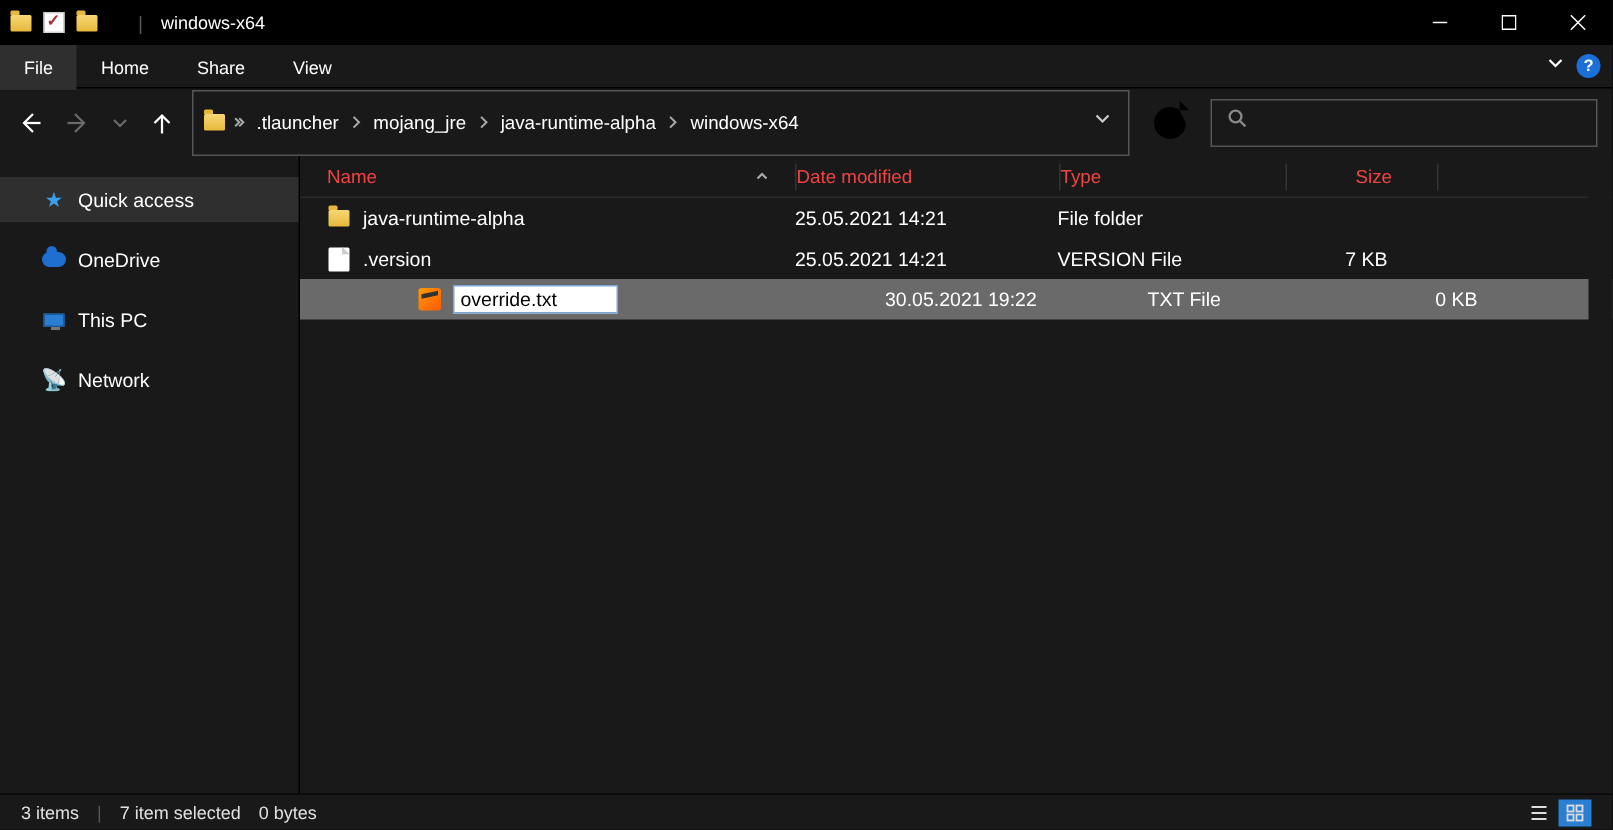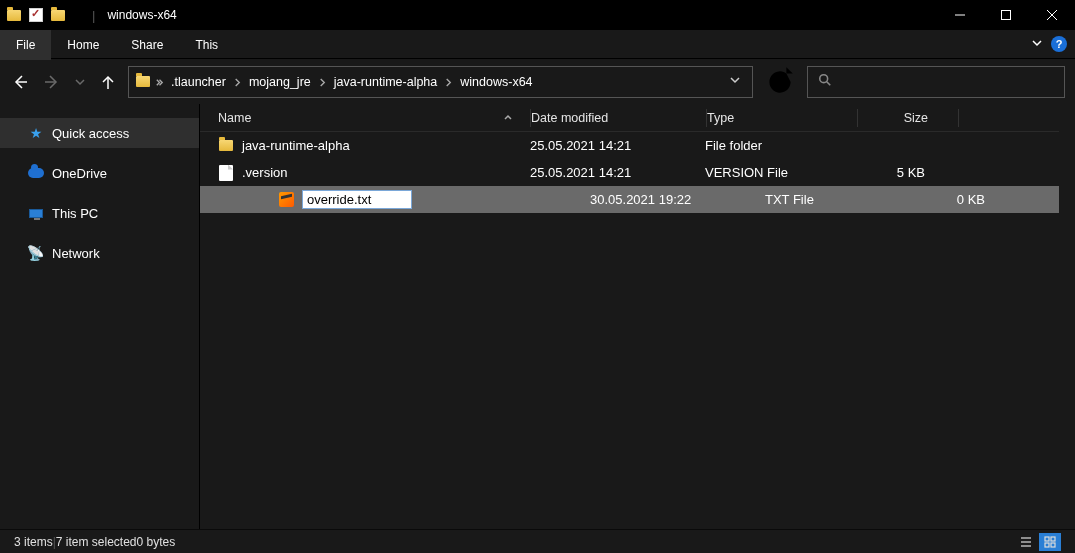--- a/index.html
+++ b/index.html
@@ -26,21 +26,21 @@
   .ribbon-right { margin-left:auto; display:flex; align-items:center; padding-right:8px; gap:8px;}
   .chev-down svg{ width:12px; height:12px; stroke:#fff; stroke-width:1.5; fill:none;}
   .help-badge{ width:16px; height:16px; border-radius:50%; background:#1a6fd8; color:#fff; font-size:11px; font-weight:bold; display:flex; align-items:center; justify-content:center;}
 
   
   .navbar { height:46px; background:#191919; display:flex; align-items:center; padding:0 10px; gap:10px; border-top:1px solid #000;}
   .nav-arrows{ display:flex; align-items:center; gap:12px;}
   .nav-arrows .arrow{ width:20px; height:20px; display:flex; align-items:center; justify-content:center;}
   .nav-arrows svg{ width:16px; height:16px; stroke:#fff; stroke-width:1.5; fill:none;}
   .nav-arrows .dim svg{ stroke:#6a6a6a;}
-  .addr{ flex:1; height:32px; border:1px solid #555; background:#191919; display:flex; align-items:center; padding:0 6px; gap:4px;}
+  .addr{ flex:1; height:44px; border:1px solid #555; background:#191919; display:flex; align-items:center; padding:0 6px; gap:4px;}
   .addr .crumb{ font-size:12.5px; color:#fff; padding:2px 3px;}
   .addr .sep svg{ width:9px; height:9px; stroke:#aaa; stroke-width:1.5; fill:none;}
   .addr-right{ margin-left:auto; display:flex; align-items:center; gap:12px; padding-right:4px;}
   .addr-right svg{ width:14px; height:14px; stroke:#ccc; stroke-width:1.5; fill:none;}
   .refresh-box{ width:34px; height:32px; display:flex; align-items:center; justify-content:center;}
   .searchbox{ width:258px; height:32px; border:1px solid #555; background:#191919; display:flex; align-items:center; padding:0 10px; gap:10px;}
   .searchbox svg{ width:14px; height:14px; stroke:#888; stroke-width:1.8; fill:none;}
   .searchbox input{ flex:1; background:transparent; border:none; outline:none; color:#fff; font-size:13px;}
   .searchbox input::placeholder{ color:#808080;}
 
@@ -55,21 +55,21 @@
   .star{ color:#39a0ed; font-size:14px;}
   .cloud{ width:16px; height:10px; background:#1f6fd0; border-radius:6px; position:relative;}
   .cloud::before{content:""; position:absolute; width:7px; height:7px; background:#1f6fd0; border-radius:50%; top:-4px; left:3px;}
   .monitor{ width:14px; height:9px; background:#2a7fd5; border:1px solid #1a5a9a; position:relative;}
   .monitor::after{content:""; position:absolute; bottom:-3px; left:4px; width:6px; height:2px; background:#777;}
   .net{ width:14px; height:14px; display:flex; align-items:center; justify-content:center; color:#2a9fd5; font-size:14px;}
   .side-gap{ height:10px;}
 
   
   .content{ flex:1; background:#191919; position:relative;}
-  .headers{ height:28px; display:flex; align-items:center; border-bottom:1px solid #2a2a2a; font-size:12.5px; color:#e5e5e5;}
+  .headers{ height:28px; display:flex; align-items:center; border-bottom:1px solid #2a2a2a; font-size:12.5px; color:#ef4444;}
   .col-name{ width:330px; padding-left:18px; display:flex; align-items:center; gap:6px;}
   .col-date{ width:175px;}
   .col-type{ width:150px;}
   .col-size{ width:100px; text-align:right; padding-right:30px;}
   .sort-ind{ margin-left:auto; margin-right:18px;}
   .sort-ind svg{ width:8px; height:8px; stroke:#aaa; stroke-width:1.5; fill:none;}
   .vline{ height:18px; border-right:1px solid #333;}
 
   .filelist{ position:relative;}
   .row{ height:27px; display:flex; align-items:center; font-size:13px; color:#fff;}
@@ -79,21 +79,21 @@
   .row .c-type{ width:150px;}
   .row .c-size{ width:100px; text-align:right; padding-right:30px;}
   .file-glyph{ width:14px; height:16px; background:#fff; border-radius:1px; position:relative;}
   .file-glyph::before{content:""; position:absolute; top:0; right:0; width:5px; height:5px; background:#ccc; clip-path: polygon(0 0, 100% 100%, 0 100%);}
   .subl-glyph{ width:15px; height:15px; background:linear-gradient(135deg,#ff9a00,#ff5a00); border-radius:2px; position:relative;}
   .subl-glyph::after{content:""; position:absolute; top:3px; left:2px; right:2px; height:3px; background:#333; transform:skewY(-12deg);}
 
   .rename-box{ background:#fff; color:#000; height:19px; padding:0 4px; font-size:13px; display:flex; align-items:center; border:1px solid #7aa7d8; min-width:110px;}
 
   
-  .statusbar{ position:absolute; bottom:0; left:0; right:0; height:24px; background:#191919; border-top:1px solid #0a0a0a; display:flex; align-items:center; font-size:12px; padding:0 14px; gap:0; color:#e0e0e0;}
+  .statusbar{ position:absolute; bottom:0; left:0; right:0; height:24px; background:#191919; border-top:1px solid #0a0a0a; display:flex; align-items:center; font-size:12px; padding:0 14px; gap:12px; color:#e0e0e0;}
   .statusbar .vdiv{ color:#555;}
   .status-right{ margin-left:auto; display:flex; gap:2px;}
   .view-btn{ width:22px; height:18px; display:flex; align-items:center; justify-content:center;}
   .view-btn.active{ background:#2a7fd5;}
   .view-btn svg{ width:12px; height:12px; stroke:#ddd; stroke-width:1.2; fill:none;}
 
   
   .scroll-hint{ position:absolute; right:0; top:0; bottom:0; width:16px; background:#191919;}
 </style>
 </head>
@@ -136,21 +136,21 @@
           <line x1="10" y1="0" x2="0" y2="10"></line>
         </svg>
       </div>
   </div>
 </div>
 
 <div class="ribbon">
   <div class="ribbon-tab file">File</div>
   <div class="ribbon-tab">Home</div>
   <div class="ribbon-tab">Share</div>
-  <div class="ribbon-tab">This</div>
+  <div class="ribbon-tab">View</div>
   <div class="ribbon-right">
     <span class="chev-down"><svg viewBox="0 0 12 12">
           <polyline points="2,4 6,8 10,4"></polyline>
         </svg></span>
     <span class="help-badge">?</span>
   </div>
 </div>
 
 <div class="navbar">
   <div class="nav-arrows">
@@ -287,21 +287,21 @@
 
       <div class="row">
         <div class="c-name">
           <span class="side-icon">
               <span class="file-glyph"></span>
             </span>
           <span>.version</span>
         </div>
         <div class="c-date">25.05.2021 14:21</div>
         <div class="c-type">VERSION File</div>
-        <div class="c-size">5 KB</div>
+        <div class="c-size">7 KB</div>
       </div>
 
       <div class="row selected">
         <div class="c-name">
           <span class="side-icon">
               <span class="subl-glyph"></span>
             </span>
           <span class="rename-box">override.txt</span>
         </div>
         <div class="c-date">30.05.2021 19:22</div>

